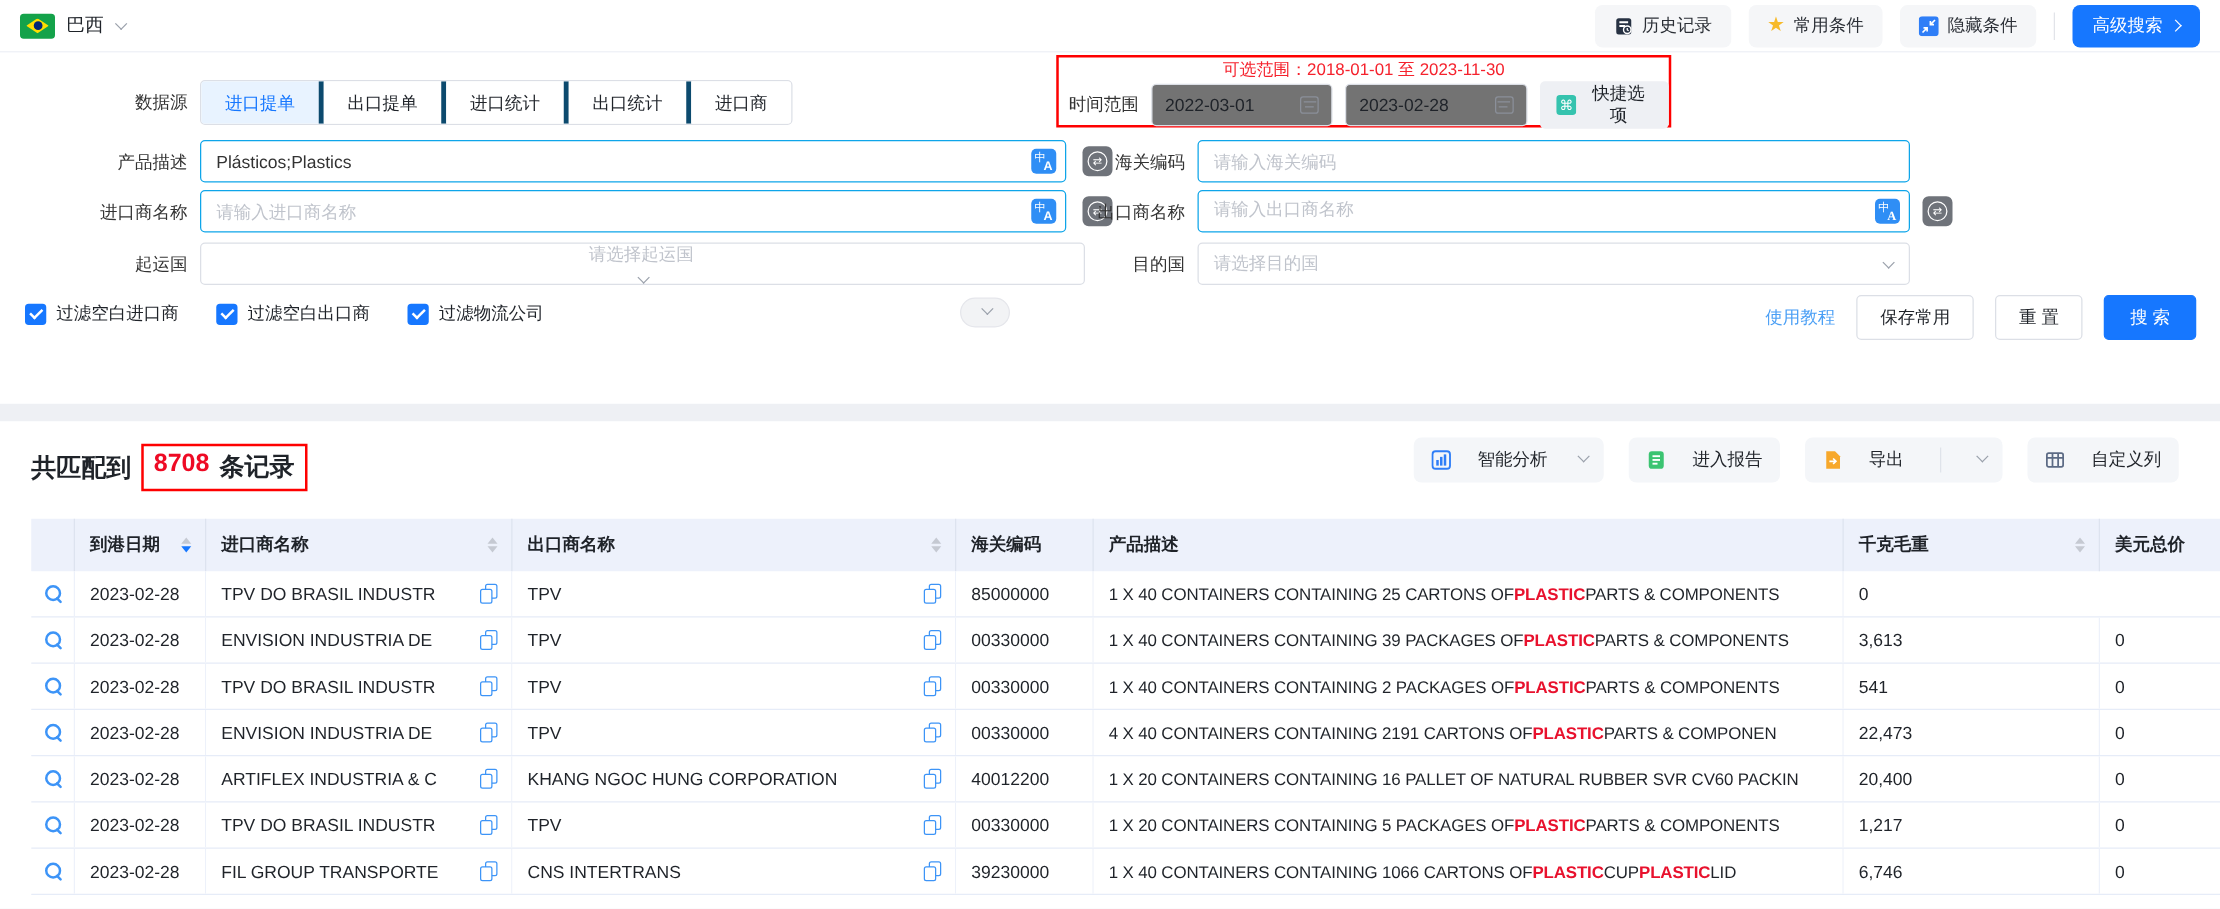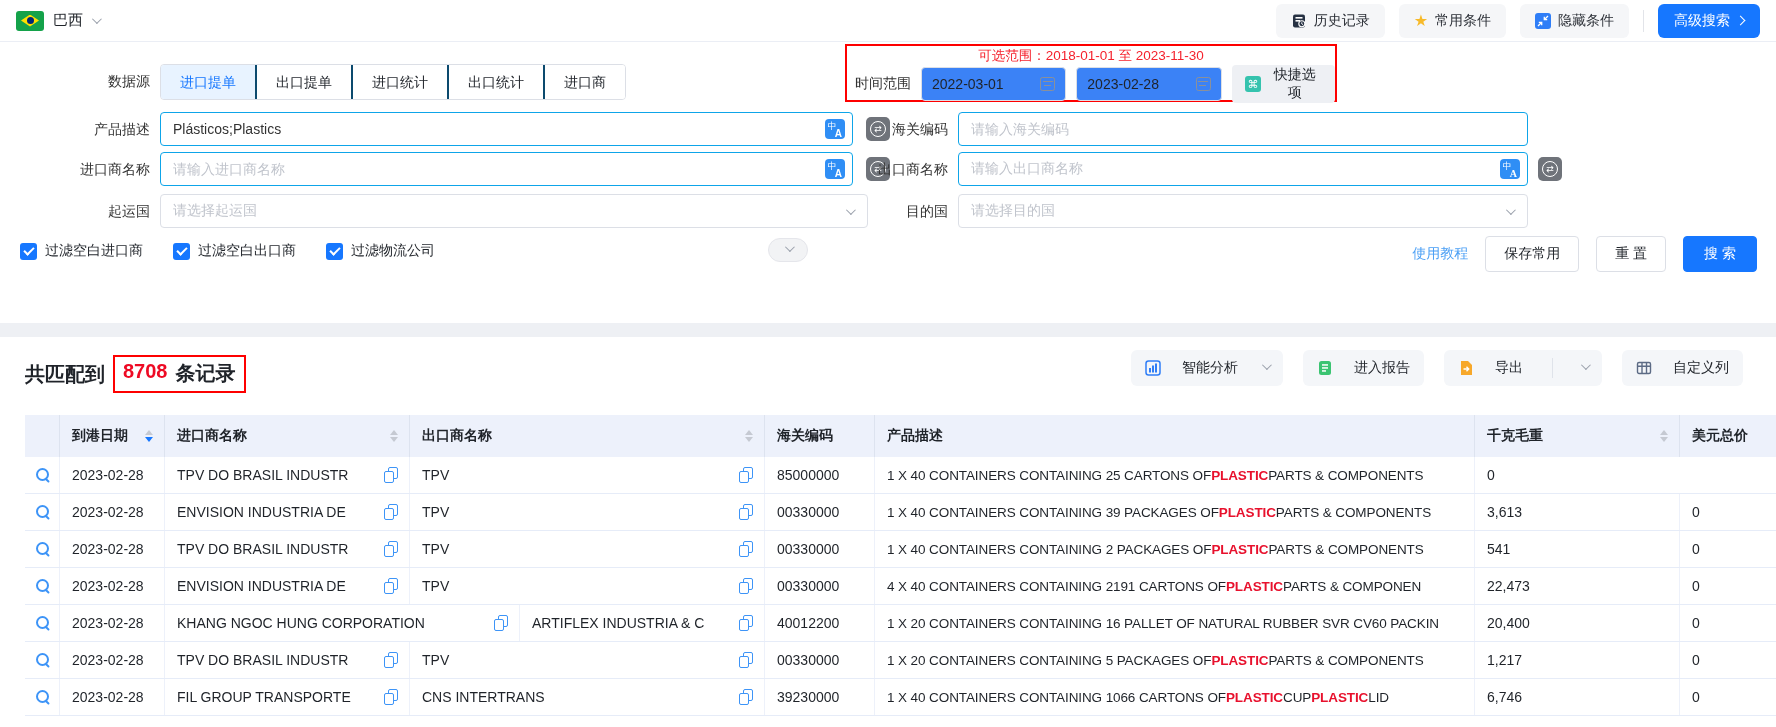--- a/index.html
+++ b/index.html
@@ -27,29 +27,29 @@
   .chev.right-w { width:7px; height:7px; border-color:#fff; transform:rotate(-45deg); }
   .ic { display:inline-flex; align-items:center; justify-content:center; }
 
   
   .search-card { position:absolute; top:42px; left:0; width:1776px; height:281px; background:#fff; }
   .lab-l { position:absolute; left:0; width:150px; text-align:right; font-size:14px; color:#333; line-height:34px; }
   .lab-r { position:absolute; left:856px; width:92px; text-align:right; font-size:14px; color:#333; line-height:34px; }
 
   .tabs { position:absolute; left:160px; top:22px; display:flex; border:1px solid #dcdfe6; border-radius:4px; overflow:hidden; height:36px; }
   .tab { padding:0 19px; line-height:34px; font-size:14px; color:#1f2329; background:#fff;
-    border-right:2px solid #0c4a6e; cursor:pointer; white-space:nowrap; }
+    border-right:4px solid #0c4a6e; cursor:pointer; white-space:nowrap; }
   .tab:last-child { border-right:none; }
   .tab.active { background:#e8f3ff; color:#1677ff; }
 
   .time-box { position:absolute; left:845px; top:2px; width:492px; height:58px; border:2px solid #fe0000; }
   .time-hint { font-size:13.5px; color:#f5222d; text-align:center; line-height:17px; margin-top:1px; white-space:nowrap; }
   .time-row { display:flex; align-items:center; gap:10px; padding-left:8px; margin-top:1px; }
   .time-row .tlab { font-size:14px; color:#333; white-space:nowrap; }
-  .date-input { width:148px; height:34px; border:1px solid #dcdfe6; border-radius:4px; background:#3b82f6;
+  .date-input { width:148px; height:34px; border:1px solid #dcdfe6; border-radius:4px; background:#737373;
     display:flex; align-items:center; justify-content:space-between; padding:0 10px; font-size:14px; color:#1f2329; cursor:pointer; }
   .cal-icon { width:15px; height:14px; border:1.5px solid #8b909a; border-radius:2.5px; position:relative; display:inline-block; }
   .cal-icon::before { content:''; position:absolute; left:1.5px; right:1.5px; top:2.5px; height:1.5px; background:#8b909a; }
   .cal-icon::after { content:''; position:absolute; left:2.5px; top:6.5px; width:7px; height:1.5px; background:#8b909a; }
   .quick-btn { height:38px; background:#eef0f4; border:none; border-radius:4px; padding:0 13px;
     display:flex; align-items:center; gap:7px; font-size:14px; color:#1f2329; cursor:pointer; font-family:inherit; }
 
   .input-wrap { position:absolute; height:34px; }
   .input-wrap input { width:100%; height:100%; border:1px solid #0ea5e9; border-radius:4px;
     padding:0 36px 0 12px; font-size:14px; color:#333; font-family:inherit; outline:none; }
@@ -219,21 +219,21 @@
     <span class="trans-icon">
         <span class="zh">中</span>
         <span class="en">A</span>
       </span>
   </div>
   <span class="swap-icon" style="left:866px;top:115px;">
       <span class="ring">⇄</span>
     </span>
 
   <div class="lab-l" style="top:152px;">起运国</div>
-  <div class="select-box" style="left:160px;top:152px;width:708px;">
+  <div class="select-box" style="left:160px;top:152px;width:708px;flex-direction:column;">
     <span class="ph">请选择起运国</span>
     <span class="chev down sm"></span>
   </div>
 
   <div class="lab-r" style="top:70px;">海关编码</div>
   <div class="input-wrap no-icon" style="left:958px;top:70px;width:570px;">
     <input placeholder="请输入海关编码" style="">
   </div>
 
   <div class="lab-r" style="top:110px;">出口商名称</div>
@@ -448,26 +448,26 @@
           <div class="td c4">00330000</div>
           <div class="td c5 desc">4 X 40 CONTAINERS CONTAINING 2191 CARTONS OF <span class="hl">PLASTIC</span> PARTS &amp; COMPONEN</div>
           <div class="td c6">22,473</div>
           <div class="td c7">0</div>
         </div>
         <div class="trow">
           <div class="td c0">
             <span class="mag"></span>
           </div>
           <div class="td c1">2023-02-28</div>
+          <div class="td c2">
+            <span>ARTIFLEX INDUSTRIA &amp; C</span>
+            <span class="copy-icon"></span>
+          </div>
           <div class="td c3">
             <span>KHANG NGOC HUNG CORPORATION</span>
-            <span class="copy-icon"></span>
-          </div>
-          <div class="td c2">
-            <span>ARTIFLEX INDUSTRIA &amp; C</span>
             <span class="copy-icon"></span>
           </div>
           <div class="td c4">40012200</div>
           <div class="td c5 desc">1 X 20 CONTAINERS CONTAINING 16 PALLET OF NATURAL RUBBER SVR CV60 PACKIN</div>
           <div class="td c6">20,400</div>
           <div class="td c7">0</div>
         </div>
         <div class="trow">
           <div class="td c0">
             <span class="mag"></span>

